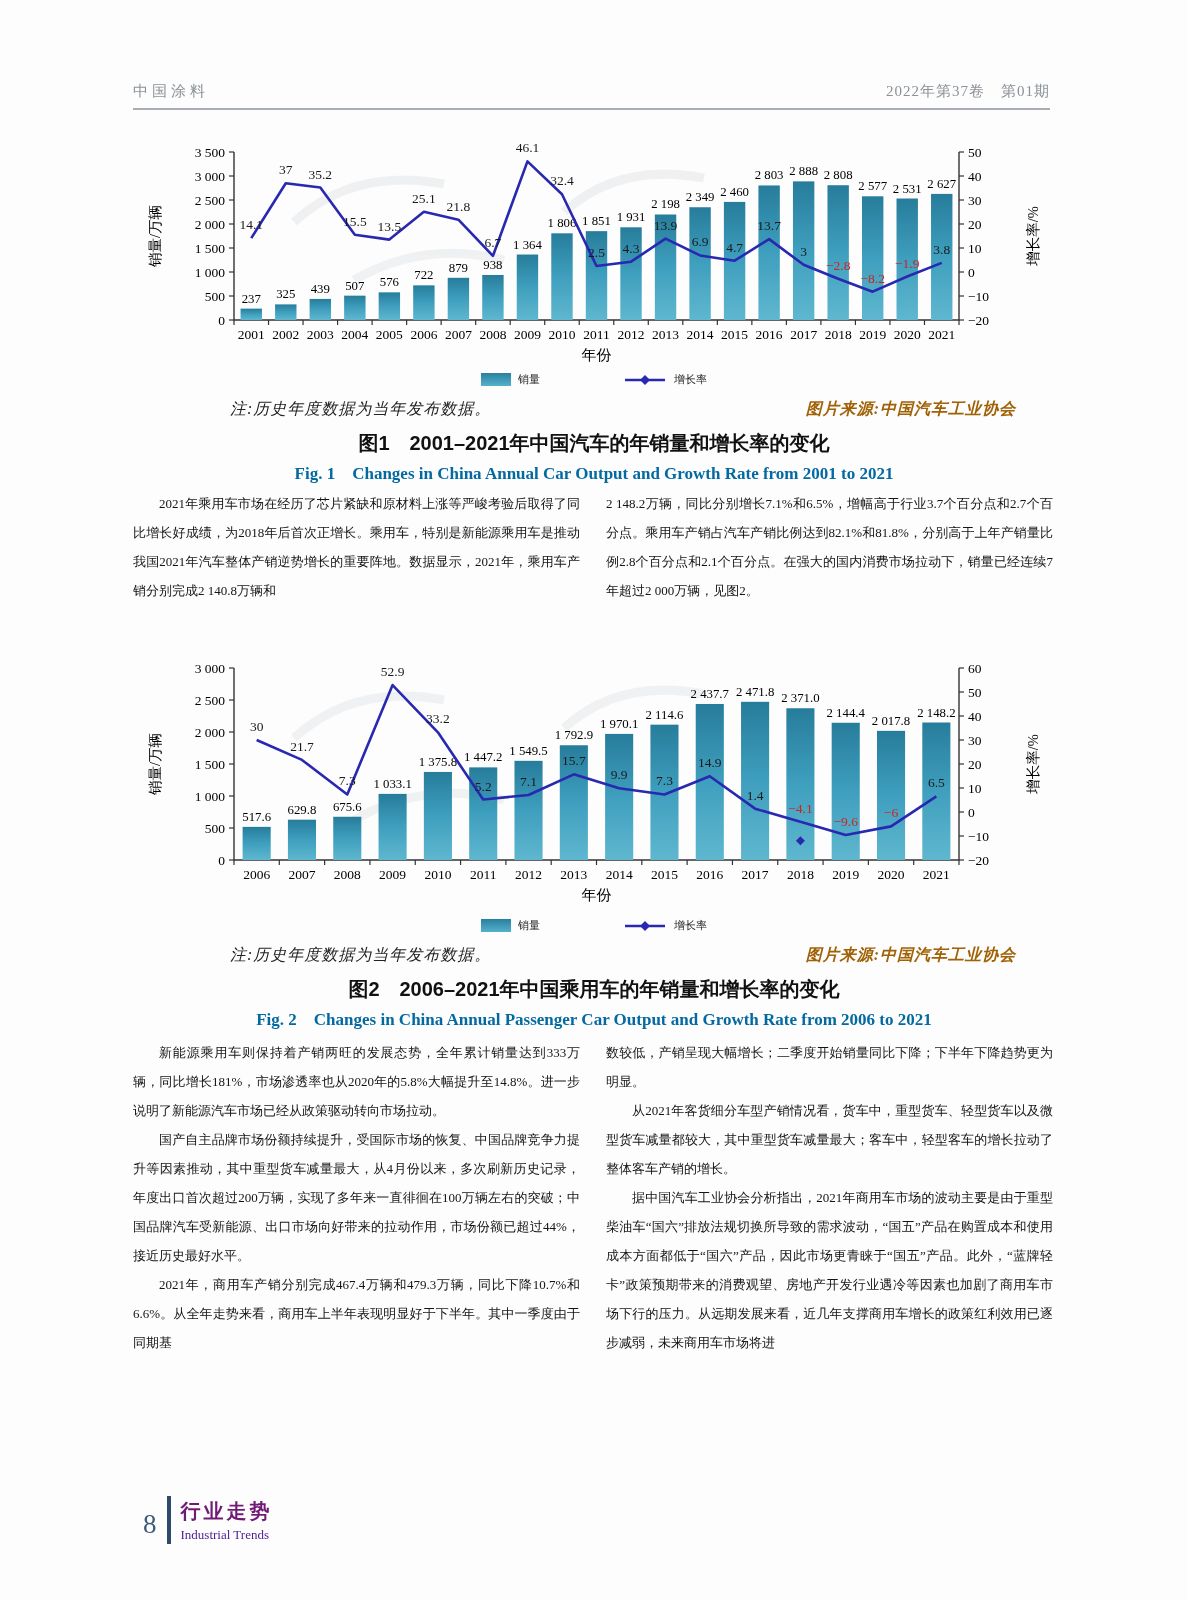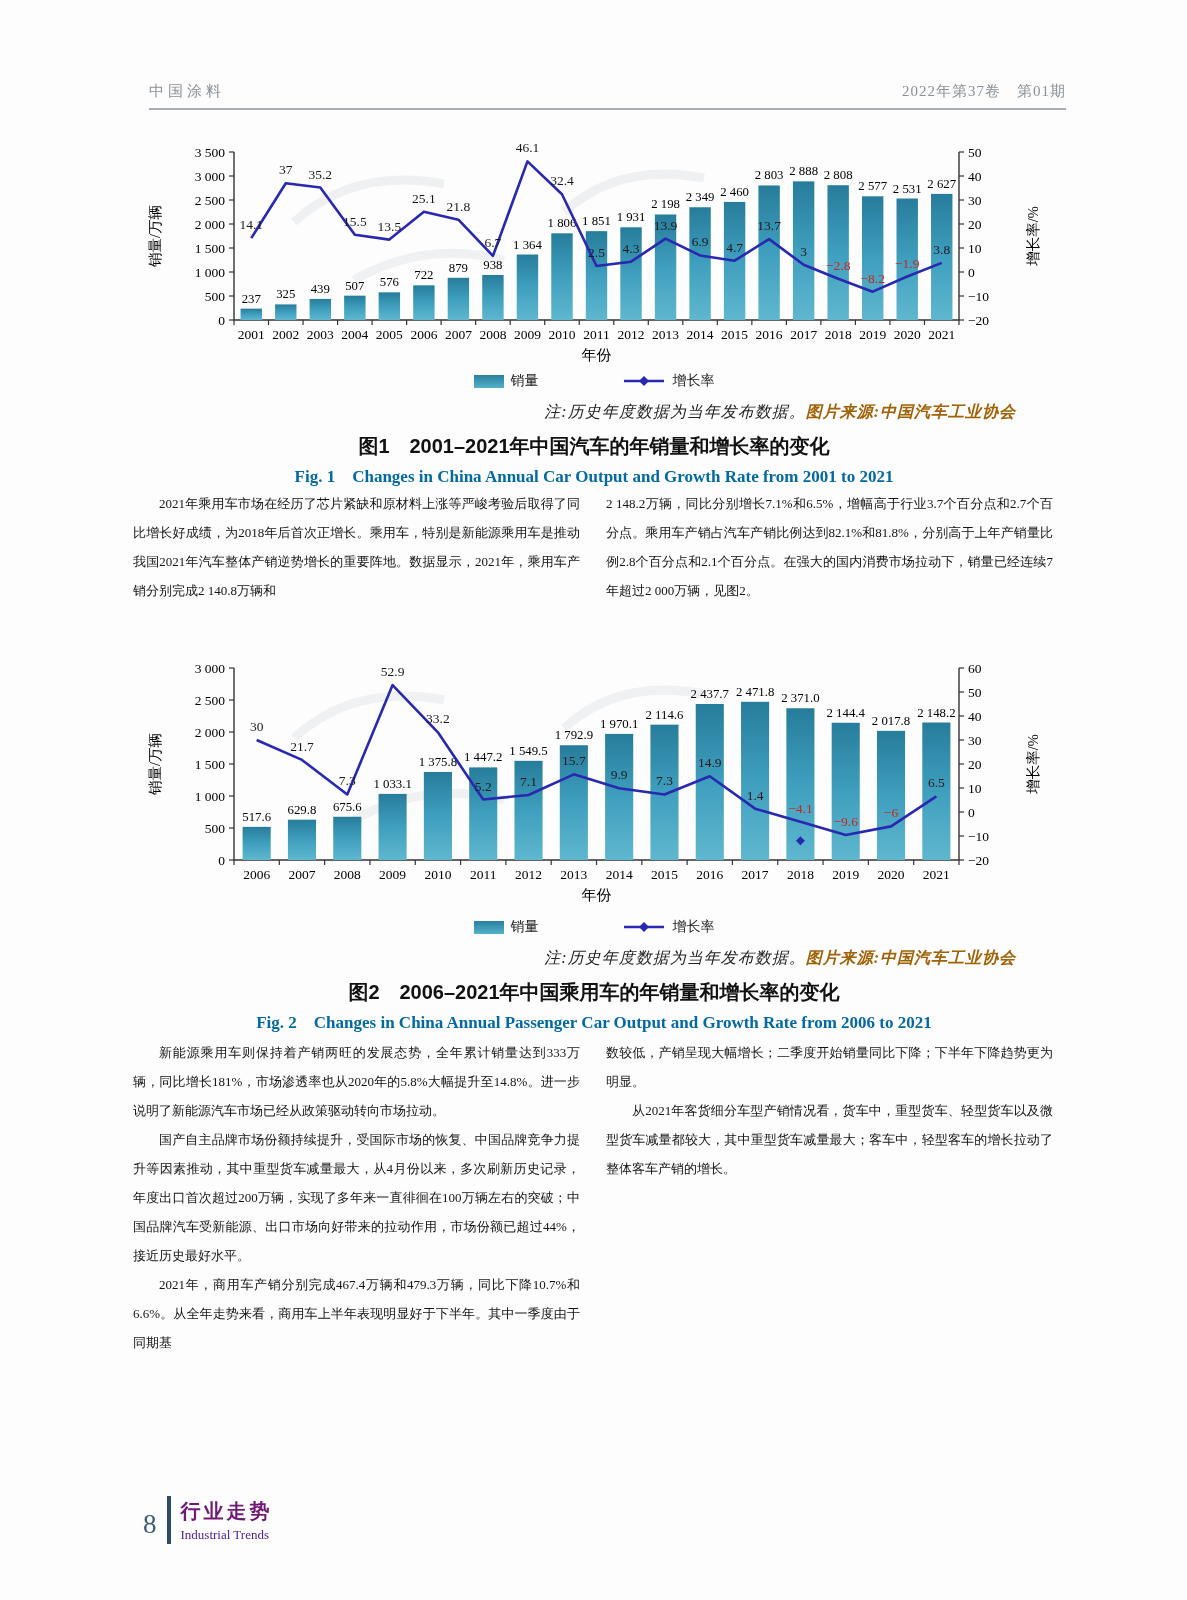--- a/index.html
+++ b/index.html
@@ -3,39 +3,39 @@
 <meta charset="utf-8">
 <style>
   * { margin:0; padding:0; box-sizing:border-box; }
   body { background:#e8e8e8; font-family:"Liberation Serif","DejaVu Serif",serif; }
   #page {
     position:relative; width:1187px; height:1600px; margin:0 auto;
     background:#fdfdfd; overflow:hidden; color:#1a1a1a;
   }
   
   .header {
-    position:absolute; left:149px; top:82px; width:917px;
+    position:absolute; left:133px; top:82px; width:917px;
     display:flex; justify-content:space-between; align-items:flex-end;
     border-bottom:2px solid #a7adb2; padding-bottom:7px;
     color:#8b9196; font-size:15px;
   }
   .header .jname { letter-spacing:4px; }
   .header .issue { letter-spacing:1px; }
   
   .figblock { position:absolute; left:134px; width:920px; }
   .legend-row {
     display:flex; justify-content:center; align-items:center; gap:14px;
-    font-size:14px; margin-top:2px; color:#222;
+    font-size:11px; margin-top:2px; color:#222;
     font-family:"Liberation Serif","DejaVu Serif",serif;
   }
   .legend-group { display:flex; align-items:center; gap:7px; }
   .legend-gap { width:55px; }
   .swatch-bar { width:30px; height:13px; background:linear-gradient(#2a7f9e,#54b2cb); }
   .note-row {
-    display:flex; justify-content:flex-end; margin-top:12px;
+    display:flex; justify-content:space-between; margin-top:12px;
     padding-left:96px; padding-right:38px; font-size:16px;
   }
   .note-text { color:#222; font-style:italic; letter-spacing:1px; }
   .source-text { color:#a16207; font-style:italic; font-weight:bold; letter-spacing:1px; }
   .cap-zh {
     text-align:center; font-weight:bold; font-size:20px; margin-top:10px;
     font-family:"Liberation Sans","DejaVu Sans",sans-serif; color:#111;
   }
   .cap-en {
     text-align:center; font-weight:bold; font-size:17px; margin-top:5px; color:#0369a1;
@@ -409,20 +409,21 @@
 
   <div class="textblock" style="top:1038px;">
     <div class="col">
       <p class="ind">新能源乘用车则保持着产销两旺的发展态势，全年累计销量达到333万辆，同比增长181%，市场渗透率也从2020年的5.8%大幅提升至14.8%。进一步说明了新能源汽车市场已经从政策驱动转向市场拉动。</p>
       <p class="ind">国产自主品牌市场份额持续提升，受国际市场的恢复、中国品牌竞争力提升等因素推动，其中重型货车减量最大，从4月份以来，多次刷新历史记录，年度出口首次超过200万辆，实现了多年来一直徘徊在100万辆左右的突破；中国品牌汽车受新能源、出口市场向好带来的拉动作用，市场份额已超过44%，接近历史最好水平。</p>
       <p class="ind">2021年，商用车产销分别完成467.4万辆和479.3万辆，同比下降10.7%和6.6%。从全年走势来看，商用车上半年表现明显好于下半年。其中一季度由于同期基</p>
     </div>
     <div class="col">
       <p>数较低，产销呈现大幅增长；二季度开始销量同比下降；下半年下降趋势更为明显。</p>
       <p class="ind">从2021年客货细分车型产销情况看，货车中，重型货车、轻型货车以及微型货车减量都较大，其中重型货车减量最大；客车中，轻型客车的增长拉动了整体客车产销的增长。</p>
+      <p class="ind">据中国汽车工业协会分析指出，2021年商用车市场的波动主要是由于重型柴油车“国六”排放法规切换所导致的需求波动，“国五”产品在购置成本和使用成本方面都低于“国六”产品，因此市场更青睐于“国五”产品。此外，“蓝牌轻卡”政策预期带来的消费观望、房地产开发行业遇冷等因素也加剧了商用车市场下行的压力。从远期发展来看，近几年支撑商用车增长的政策红利效用已逐步减弱，未来商用车市场将进</p>
     </div>
   </div>
 
   <div class="footer">
     <span class="pnum">8</span>
     <span class="vbar"></span>
     <span>
       <div class="sec-zh">行业走势</div>
       <div class="sec-en">Industrial Trends</div>
     </span>

